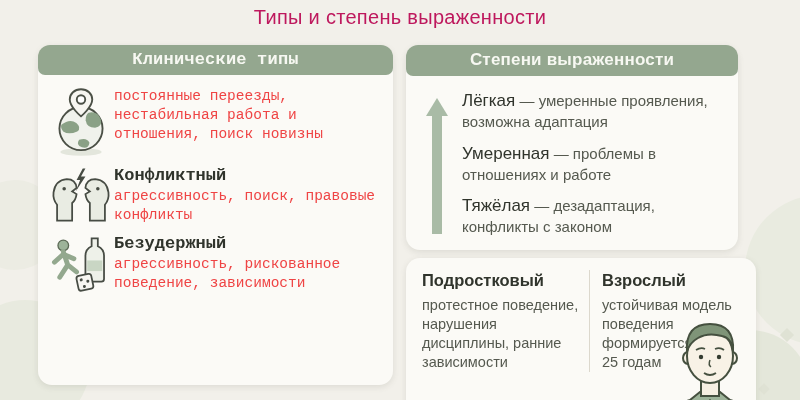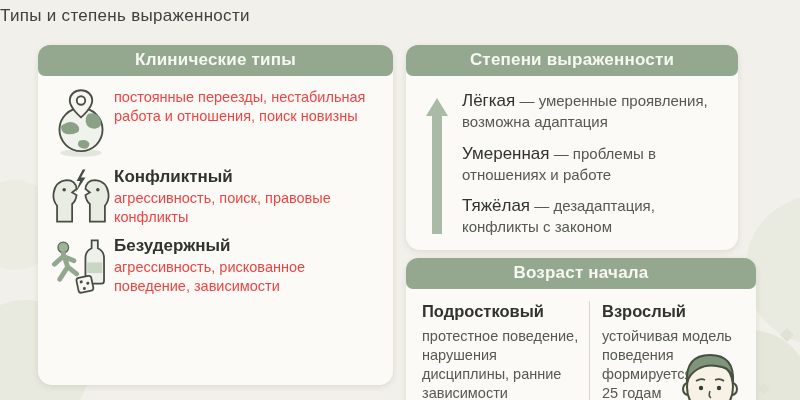--- a/index.html
+++ b/index.html
@@ -15,37 +15,37 @@
   .blob { position:absolute; border-radius:50%; background:#e8eadf; }
   .blob.b1 { left:-40px; top:300px; width:130px; height:130px; }
   .blob.b2 { left:745px; top:195px; width:150px; height:150px; background:#e9ebe0; }
   .blob.b3 { left:690px; top:330px; width:120px; height:120px; background:#e4e7da; }
   .blob.b4 { left:-30px; top:180px; width:90px; height:90px; background:#ecece3; }
   .diamond { position:absolute; width:10px; height:10px; background:#dfe2d4; transform:rotate(45deg); }
   .d1 { left:782px; top:330px; } .d2 { left:600px; top:305px; width:7px; height:7px; } .d3 { left:760px; top:385px; width:8px; height:8px; }
 
   .page-title {
     position:absolute; left:0; top:6px; width:100%;
-    font-size:17px; letter-spacing:0.3px;
-    color:#404040; font-weight:500;
+    text-align:center; font-size:20px; letter-spacing:0.3px;
+    color:#be185d; font-weight:500;
   }
 
   .card {
     position:absolute; background:#fbfaf6; border-radius:14px;
     box-shadow:0 2px 6px rgba(90,95,80,0.14);
   }
   .card-header {
     background:#94a78f; color:#f7f8f2; font-weight:bold; font-size:17px;
     text-align:center; padding:5px 0 6px 0;
     border-radius:12px 12px 7px 7px;
     letter-spacing:0.2px;
   }
 
   
-  .card.types { left:38px; top:45px; width:355px; height:340px; }
+  .card.types { left:38px; top:45px; width:355px; height:340px;font-family:Liberation Mono, monospace; }
   .types-list { padding:10px 14px 8px 10px; }
   .type-row { display:flex; align-items:flex-start; margin-bottom:7px; }
   .type-icon { width:66px; flex-shrink:0; display:flex; justify-content:center; padding-top:2px; }
   .type-texts { padding-top:2px; }
   .type-title { font-size:17px; font-weight:bold; color:#30342c; margin-bottom:2px; }
   .type-desc { font-size:14.5px; color:#ef4444; line-height:1.32; }
 
   
   .card.severity { left:406px; top:45px; width:332px; height:205px; }
   .severity-body { display:flex; padding:14px 12px 0 22px; }
@@ -164,21 +164,20 @@
         </div>
         <div class="sev-item">
           <span class="sev-term">Тяжёлая</span>
           <span>— дезадаптация, конфликты с законом</span>
         </div>
       </div>
     </div>
   </div>
 
   <div class="card age">
-    <div class="card-header">Возраст начала</div>
     <div class="age-body">
       <div class="age-col left">
         <div class="age-title">Подростковый</div>
         <div class="age-desc">протестное поведение, нарушения дисциплины, ранние зависимости</div>
       </div>
       <div class="age-col right">
         <div class="age-title">Взрослый</div>
         <div class="age-desc">устойчивая модель поведения формируется к 20–25 годам</div>
       </div>
       <div class="person">

